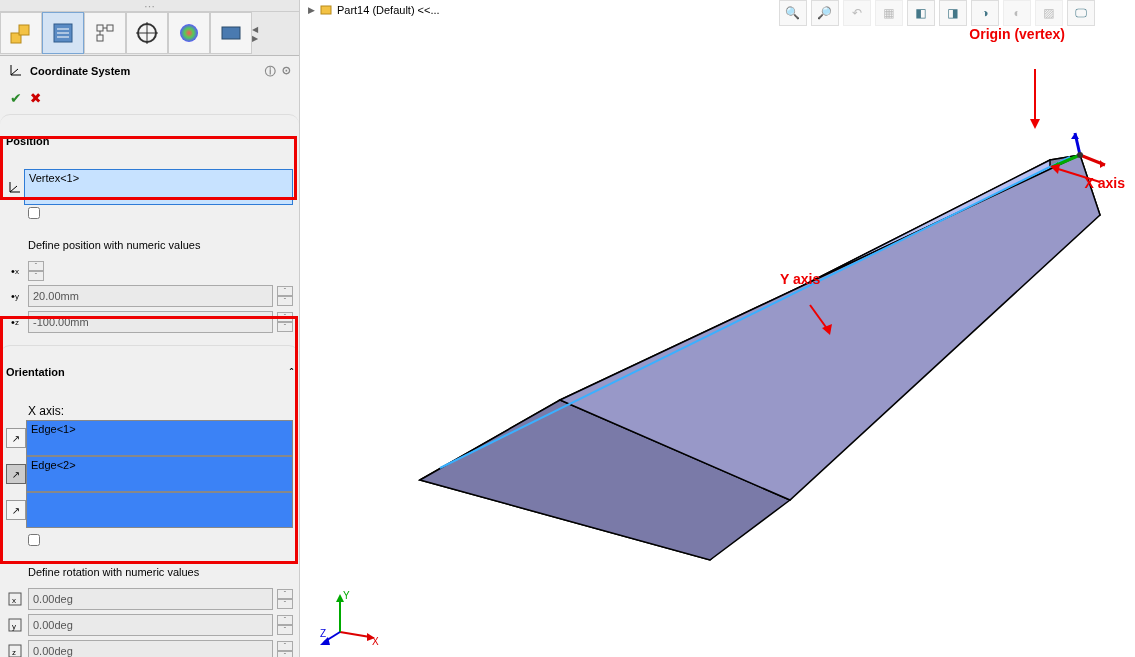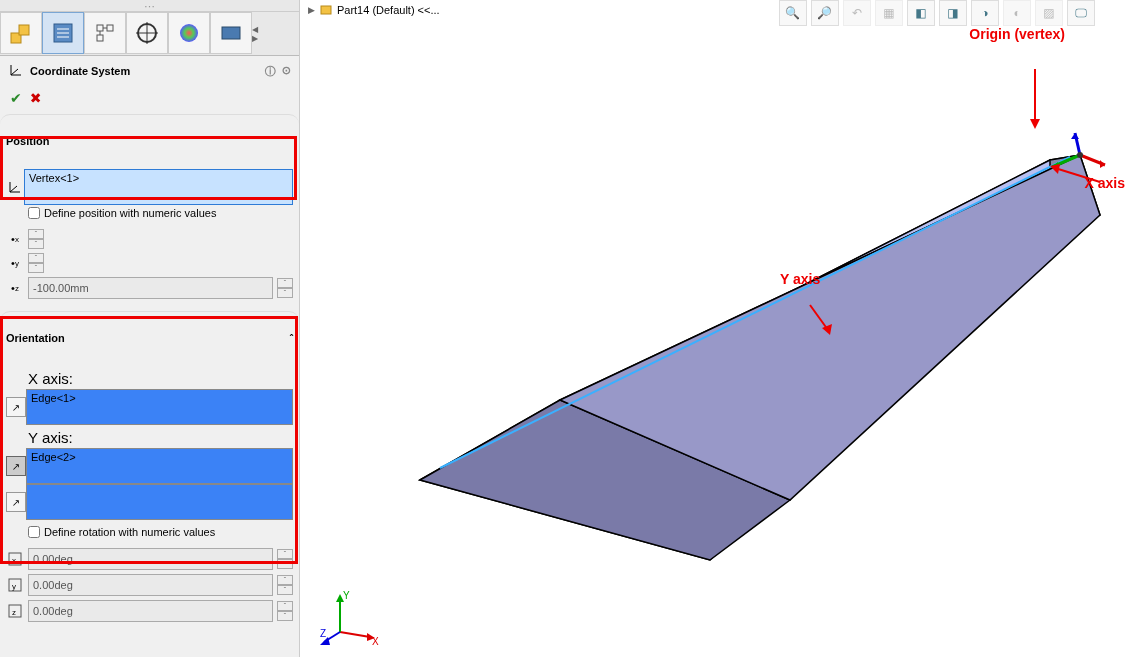--- a/index.html
+++ b/index.html
@@ -16,27 +16,27 @@
 .confirm-row { display: flex; gap: 8px; padding: 4px 10px 8px; }
 .confirm-row .ok { color: #2a8a2a; font-size: 14px; }
 .confirm-row .cancel { color: #c00; font-size: 14px; }
 .section-hdr { display: flex; align-items: center; padding: 20px 6px; font-weight: bold; background: #f0f0f0; border-top: 1px solid #ddd; border-radius: 10px; }
 .section-hdr .caret { margin-left: auto; font-size: 10px; }
 .section-body { padding: 2px 6px 8px; }
 .field-row { display: flex; align-items: center; margin: 0 0; }
 .field-icon { width: 18px; height: 18px; display: flex; align-items: center; justify-content: center; font-size: 11px; }
 .sel-box { flex: 1; height: 36px; background: #3b82f6; border: 1px solid #888; padding: 2px 4px; font-size: 11px; }
 .sel-box.highlighted { background: #c7e2ff; border-color: #2e7bd6; }
-.chk-row { display: flex; align-items: center; gap: 4px; padding: 2px 0 6px 22px; }
+.chk-row { display: flex; align-items: flex-start; gap: 20px; padding: 2px 0 6px 22px; flex-direction: column; }
 .chk-row input { width: 12px; height: 12px; }
 .num-row { display: flex; align-items: center; gap: 4px; margin: 4px 0; }
 .num-input { flex: 1; height: 22px; background: #eaeaea; border: 1px solid #aaa; padding: 0 4px; font-size: 11px; color: #555; display: flex; align-items: center; }
 .spinner { width: 16px; display: flex; flex-direction: column; }
 .spinner span { height: 10px; border: 1px solid #aaa; background: #eee; font-size: 7px; text-align: center; line-height: 8px; color: #666; }
-.axis-label { padding: 4px 0 2px 22px; font-size: 15px; }
+.axis-label { padding: 4px 0 2px 22px; font-size: 12px; }
 .flip-btn { width: 20px; height: 20px; border: 1px solid #999; background: #f5f5f5; display: flex; align-items: center; justify-content: center; font-size: 10px; }
 .flip-btn.pressed { background: #ccc; border-color: #666; }
 .red-box { border: 3px solid #e00; }
 .pos-red { position: absolute; left: 0px; top: 136px; width: 297px; height: 64px; pointer-events: none; }
 .ori-red { position: absolute; left: 0px; top: 316px; width: 298px; height: 248px; pointer-events: none; }
 .viewport { position: absolute; left: 300px; top: 0; right: 0; bottom: 0; background: #fff; }
 .vp-top { position: absolute; left: 8px; top: 2px; display: flex; align-items: center; gap: 4px; font-size: 11px; }
 .vp-top .tri { font-size: 9px; color: #666; }
 .vp-toolbar { position: absolute; right: 40px; top: 0; display: flex; gap: 4px; }
 .vp-tool { width: 28px; height: 26px; border: 1px solid #ddd; background: #f8f8f8; display: flex; align-items: center; justify-content: center; font-size: 12px; color: #478; }
@@ -149,20 +149,23 @@
     </div>
     <div class="num-row">
       <span class="field-icon">•<sub style="font-size:8px">x</sub></span>
       <div class="spinner">
           <span>ˆ</span>
           <span>ˇ</span>
         </div>
     </div>
     <div class="num-row">
       <span class="field-icon">•<sub style="font-size:8px">y</sub></span>
+      <div class="num-input">
+          <span>20.00mm</span>
+        </div>
       <div class="spinner">
           <span>ˆ</span>
           <span>ˇ</span>
         </div>
     </div>
     <div class="num-row">
       <span class="field-icon">•<sub style="font-size:8px">z</sub></span>
       <div class="num-input">
           <span>-100.00mm</span>
         </div>
@@ -176,21 +179,20 @@
   <div class="section-hdr">
     <span>Orientation</span>
     <span class="caret">ˆ</span>
   </div>
   <div class="section-body">
     <div class="axis-label">X axis:</div>
     <div class="field-row">
       <div class="flip-btn">↗</div>
       <div class="sel-box"><span>Edge&lt;1&gt;</span></div>
     </div>
-    <div class="axis-label">Y axis:</div>
     <div class="field-row">
       <div class="flip-btn pressed">↗</div>
       <div class="sel-box"><span>Edge&lt;2&gt;</span></div>
     </div>
     <div class="field-row">
       <div class="flip-btn">↗</div>
       <div class="sel-box"><span></span></div>
     </div>
     <div class="chk-row" style="padding-left:22px; padding-top:6px">
       <input type="checkbox" style="">

